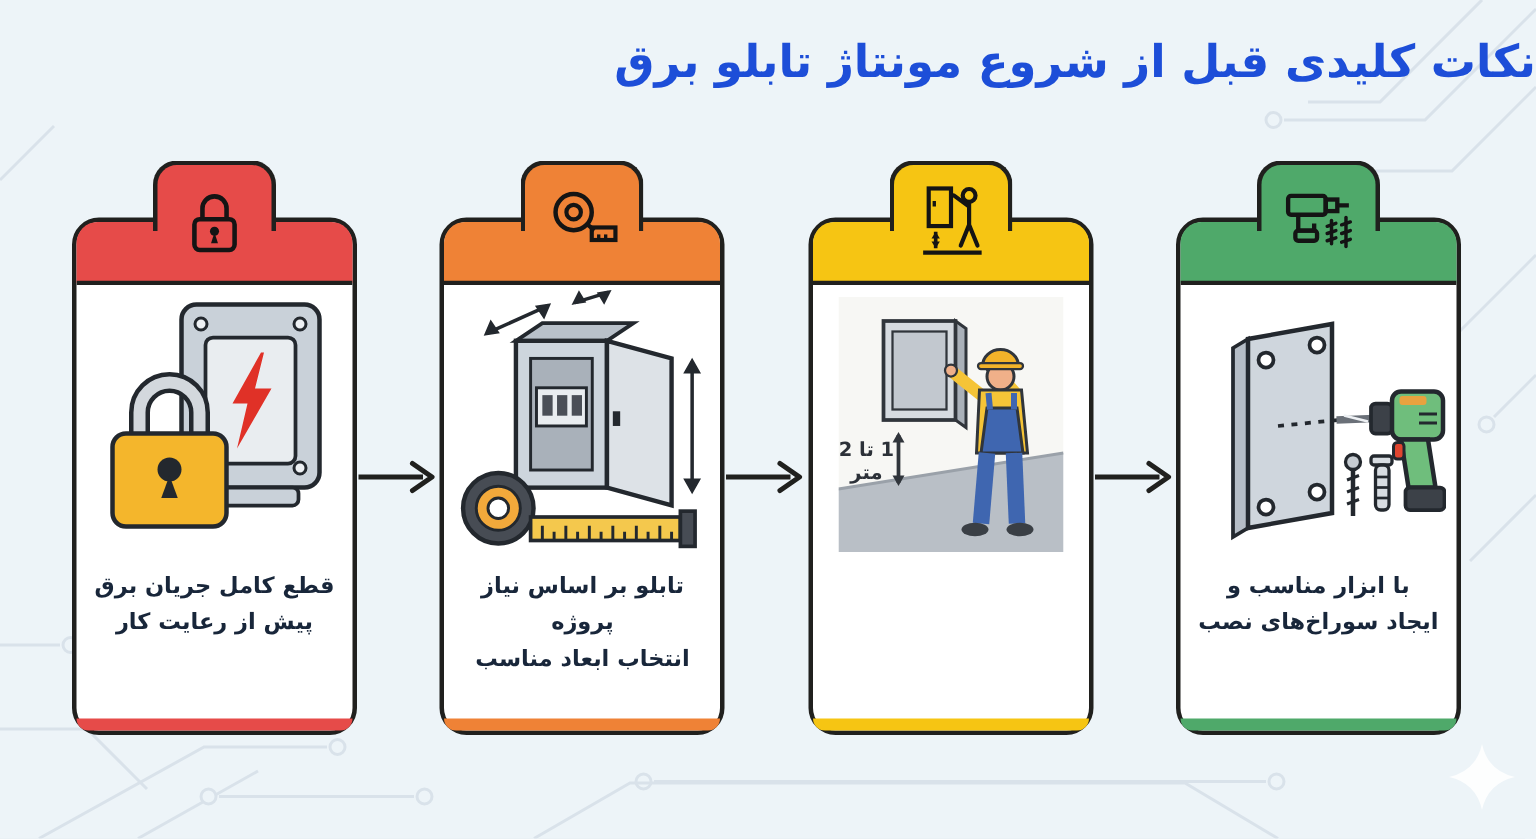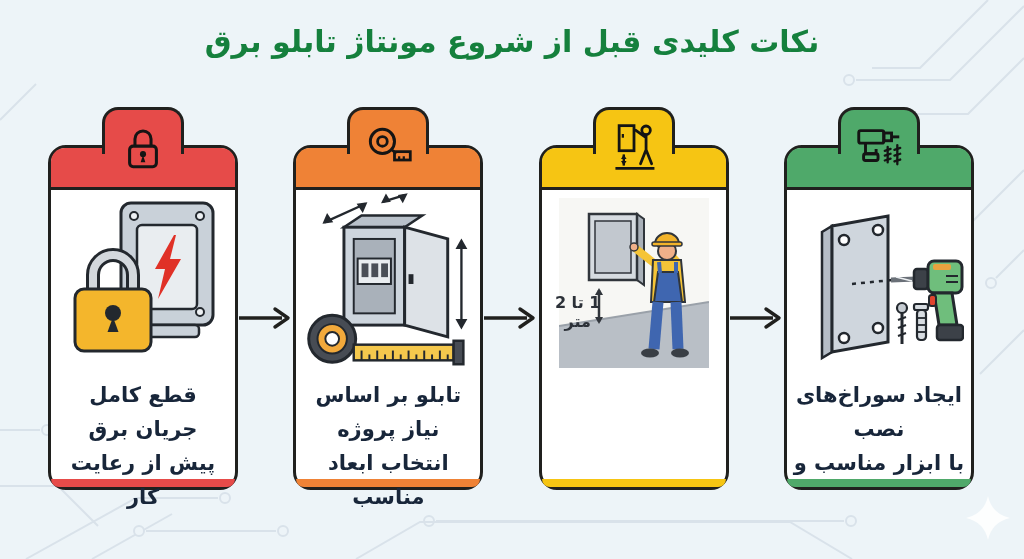--- a/index.html
+++ b/index.html
@@ -1,37 +1,37 @@
 <!DOCTYPE html>
 <html lang="fa"><head>
 <meta charset="utf-8">
 <style>
   html,body{margin:0;padding:0;}
   body{background:#dfe7ec;font-family:"DejaVu Sans",sans-serif;}
   .stage{position:relative;width:1024px;height:559px;background:#edf4f8;overflow:hidden;}
   .bg-svg{position:absolute;inset:0;pointer-events:none;}
-  .title{position:absolute;top:24px;left:0;width:100%;text-align:center;
-         font-size:30px;font-weight:bold;color:#15803d;direction:rtl;letter-spacing:-.5px;}
+  .title{position:absolute;top:24px;left:0;width:100%;text-align:right;
+         font-size:30px;font-weight:bold;color:#1d4ed8;direction:rtl;letter-spacing:-.5px;}
   .cards-row{position:absolute;top:145px;left:48px;width:926px;display:flex;
              justify-content:space-between;align-items:flex-start;}
   .card{position:relative;width:190px;height:345px;background:#ffffff;
         border:3px solid #20201e;border-radius:18px;box-sizing:border-box;flex:none;}
   .tab{position:absolute;top:-41px;left:50%;transform:translateX(-50%);
        width:82px;height:47px;border:3px solid #20201e;border-bottom:none;
        border-radius:16px 16px 0 0;box-sizing:border-box;z-index:1;}
   .tab-icon{position:absolute;top:-30px;left:50%;transform:translateX(-50%);
             width:54px;height:58px;z-index:2;display:flex;align-items:center;justify-content:center;}
   .header{height:39px;border-bottom:3px solid #20201e;border-radius:14px 14px 0 0;}
   .illo{position:relative;height:186px;display:flex;align-items:center;justify-content:center;}
   .caption{margin-top:2px;text-align:center;direction:rtl;font-weight:bold;
-           font-size:21px;line-height:1.62;color:#18263a;padding:0 6px;}
+           font-size:15px;line-height:1.62;color:#18263a;padding:0 6px;}
   .strip{position:absolute;bottom:0;left:0;width:100%;height:8px;border-radius:0 0 14px 14px;}
   .arrow{flex:none;width:55px;height:345px;display:flex;align-items:center;justify-content:center;}
   .figure-label{position:absolute;left:13px;top:103px;width:46px;text-align:center;
-                direction:rtl;font-size:16px;font-weight:bold;color:#2c3138;}
+                direction:rtl;font-size:13px;font-weight:bold;color:#2c3138;}
 </style>
 </head>
 <body>
 
 <div class="stage">
 
   <svg class="bg-svg" width="1024" height="559" viewBox="0 0 1024 559">
     <g fill="none" stroke="#d9e2ea" stroke-width="2">
       <path d="M1024 6 L950 80 H856"></path>
         <circle cx="849" cy="80" r="5" fill="#edf4f8"></circle>
@@ -280,20 +280,20 @@
           <rect x="120" y="112" width="14" height="6" rx="2" fill="#d8dde2" stroke="#23282e" stroke-width="2.2"></rect>
           <rect x="123" y="118" width="9" height="30" rx="3.5" fill="#d8dde2" stroke="#23282e" stroke-width="2.2"></rect>
           <g stroke="#23282e" stroke-width="1.8">
             <line x1="123" y1="126" x2="132" y2="126"></line>
               <line x1="123" y1="133" x2="132" y2="133"></line>
             <line x1="123" y1="140" x2="132" y2="140"></line>
           </g>
         </svg>
       </div>
       <div class="caption">
+        <div>با ابزار مناسب و</div>
         <div>ایجاد سوراخ‌های نصب</div>
-        <div>با ابزار مناسب و</div>
       </div>
       <div class="strip" style="background: rgb(79, 169, 106);"></div>
     </div>
 
   </div>
 </div>
 
 </body></html>

